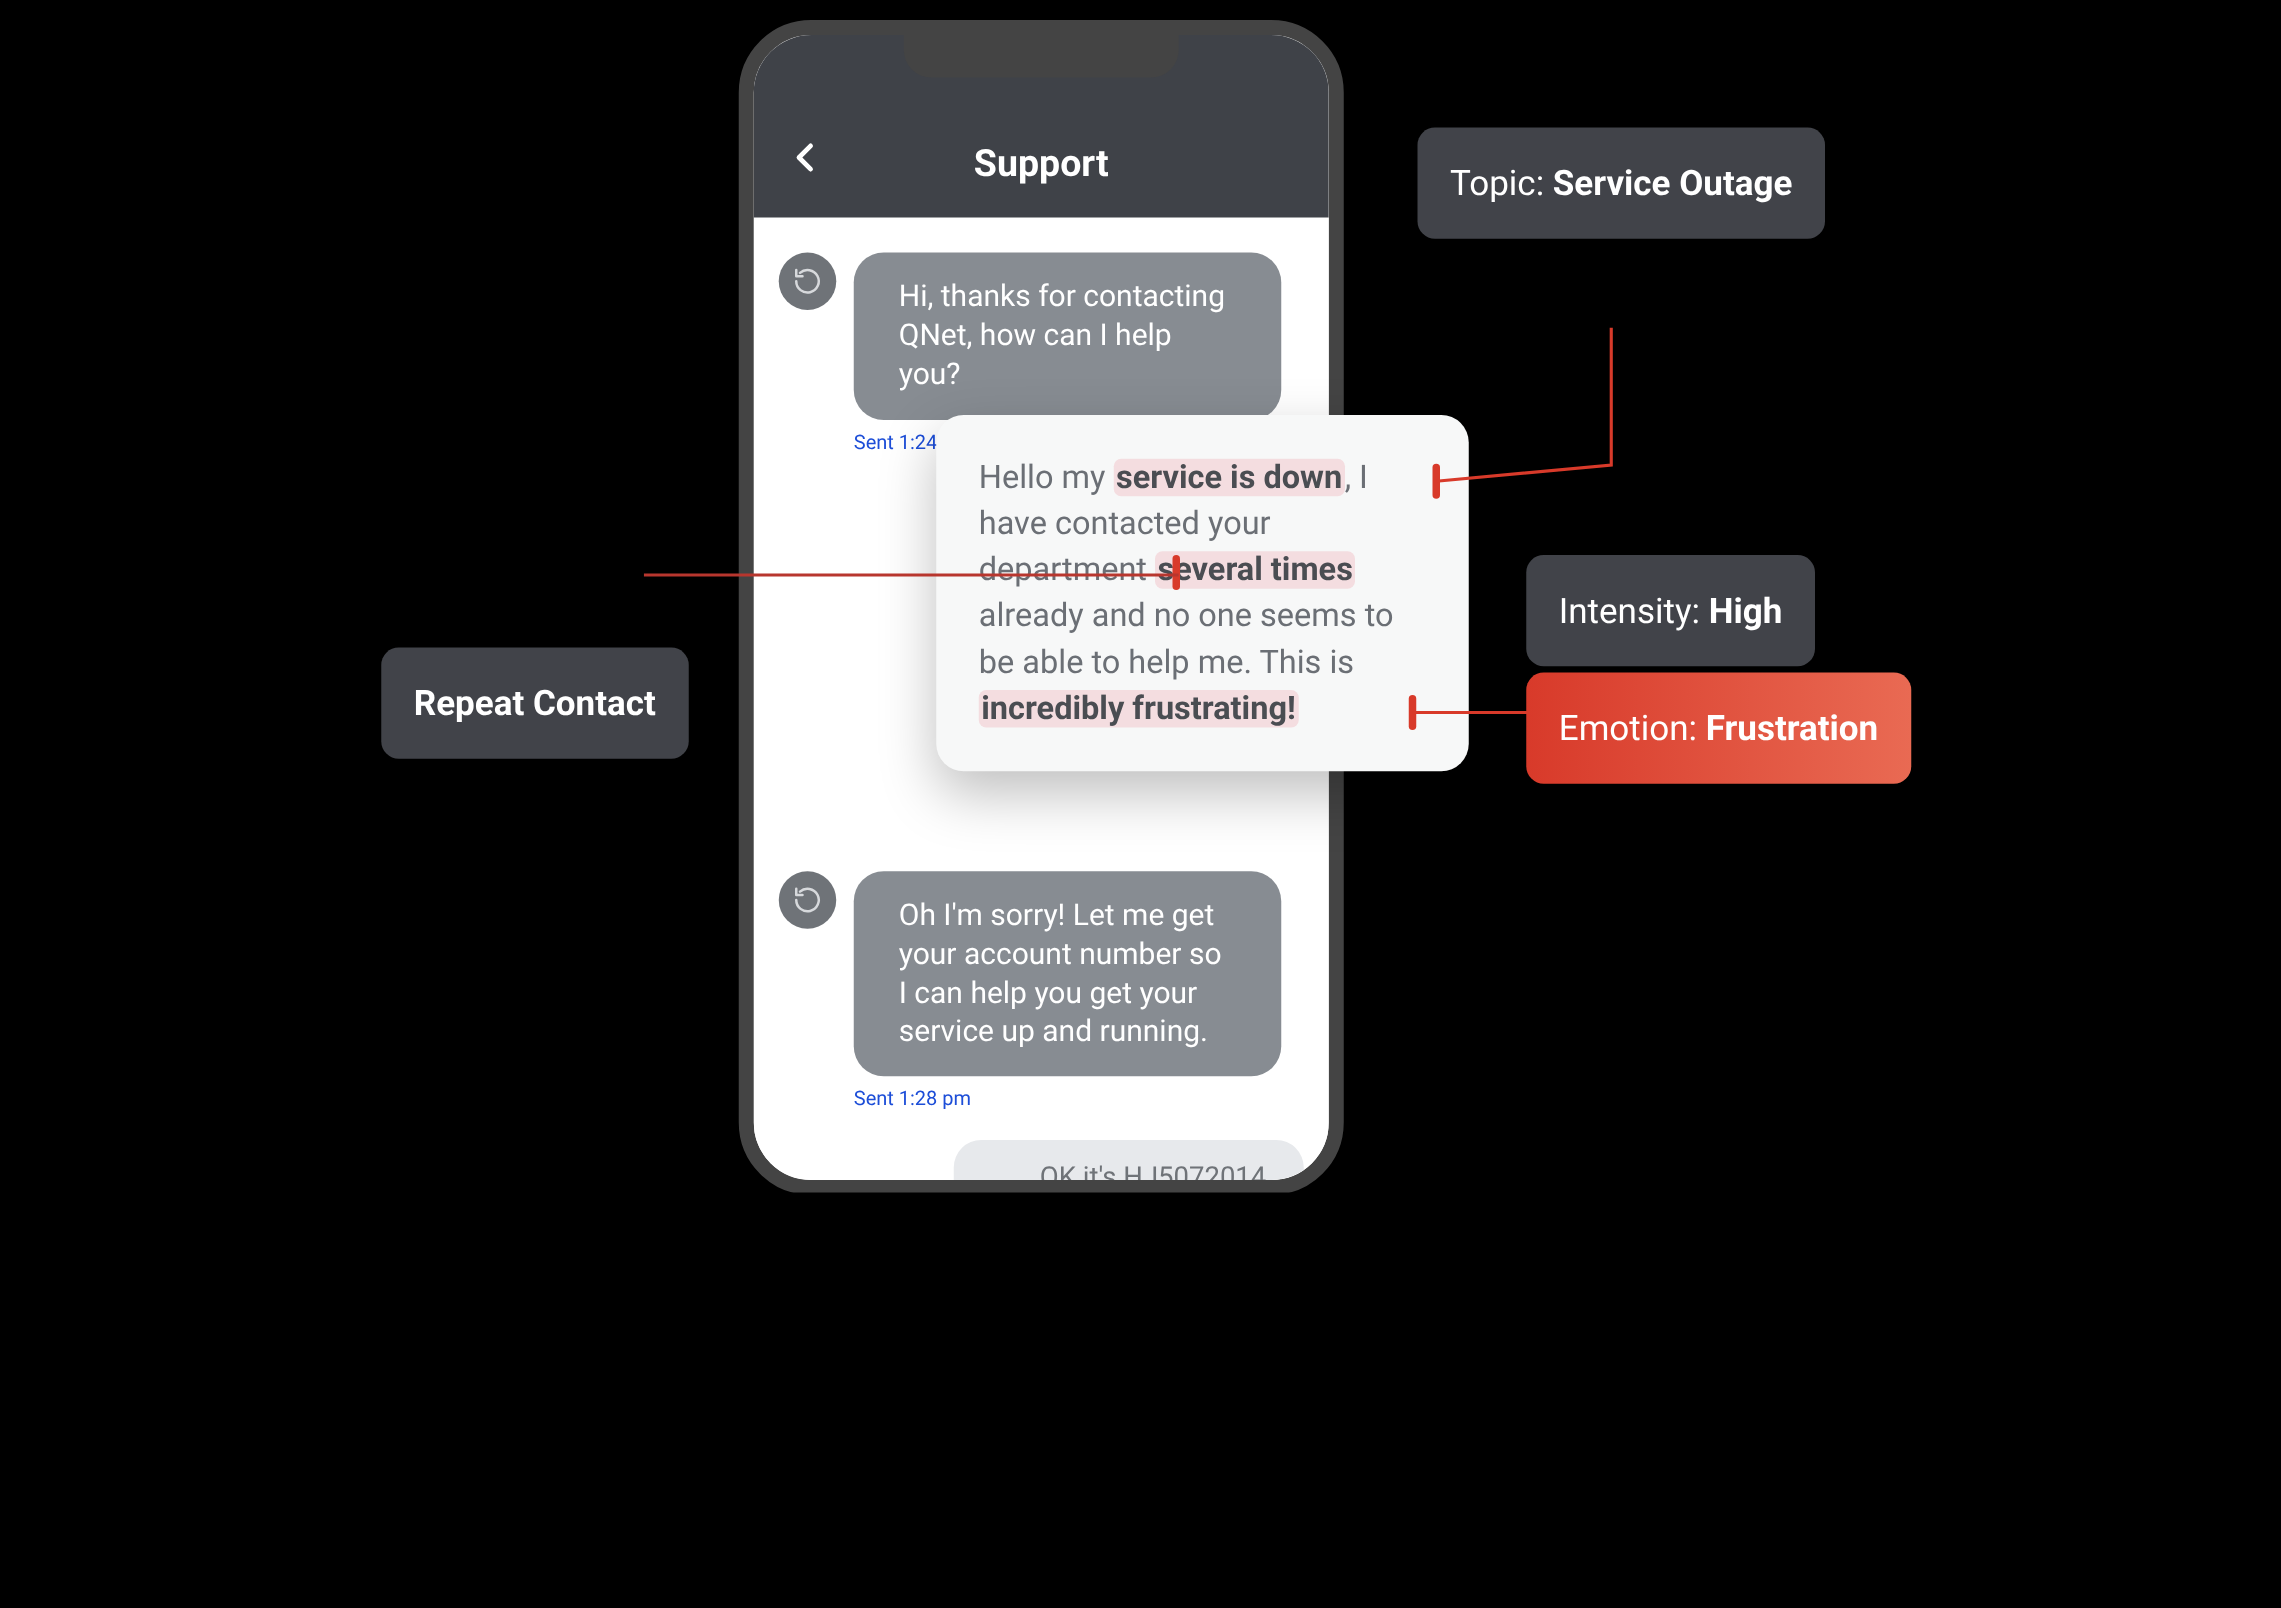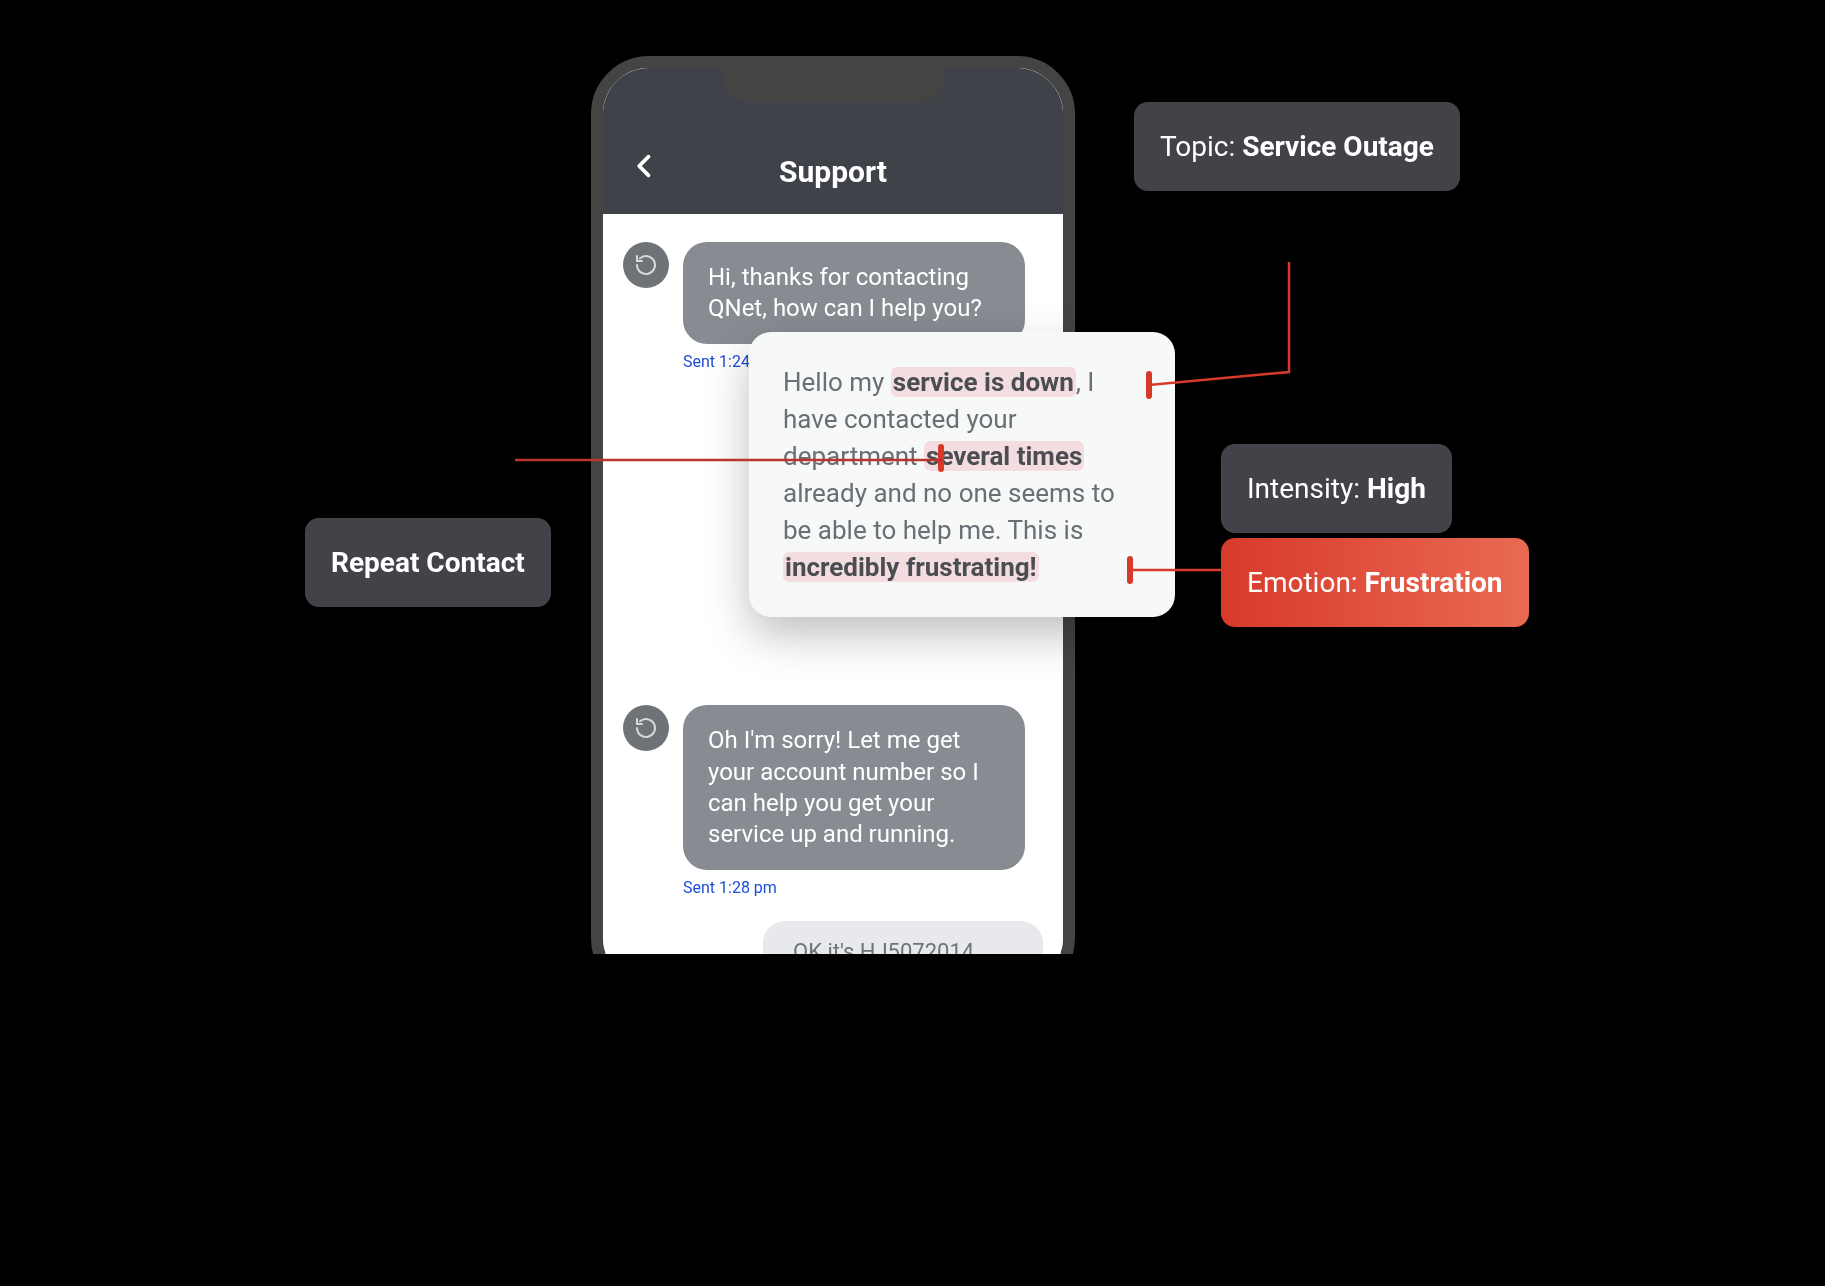--- a/index.html
+++ b/index.html
@@ -20,21 +20,20 @@
   .phone {
     position: absolute;
     left: 334px;
     top: 16px;
     width: 484px;
     height: 940px;
     background: #fff;
     border: 12px solid #444;
     border-radius: 58px;
     overflow: hidden;
-    margin-top: 40px;
   }
   .notch {
     position: absolute;
     top: 0;
     left: 50%;
     transform: translateX(-50%);
     width: 220px;
     height: 34px;
     background: #444;
     border-radius: 0 0 22px 22px;
@@ -86,21 +85,21 @@
     background: #6f7378;
     display: flex;
     align-items: center;
     justify-content: center;
     flex-shrink: 0;
   }
   .avatar svg { width: 24px; height: 24px; }
   .bubble-in {
     background: #878c92;
     color: #fff;
-    padding: 20px 25px;
+    padding: 20px 36px;
     border-radius: 24px;
     max-width: 342px;
     font-size: 24px;
     line-height: 1.3;
   }
   .sent-label {
     font-size: 16px;
     color: #1d4ed8;
     margin-left: 60px;
     margin-top: 8px;
@@ -110,21 +109,21 @@
 
   .peek-bubble {
     margin-left: auto;
     margin-right: 0;
     width: 280px;
     background: #e7e9ec;
     color: #6f7378;
     padding: 18px 30px;
     border-radius: 22px 22px 0 0;
     font-size: 22px;
-    text-align: left;
+    text-align: right;
   }
 
   
   .user-card {
     position: absolute;
     left: 492px;
     top: 332px;
     width: 426px;
     background: #f7f8f8;
     border-radius: 22px;

